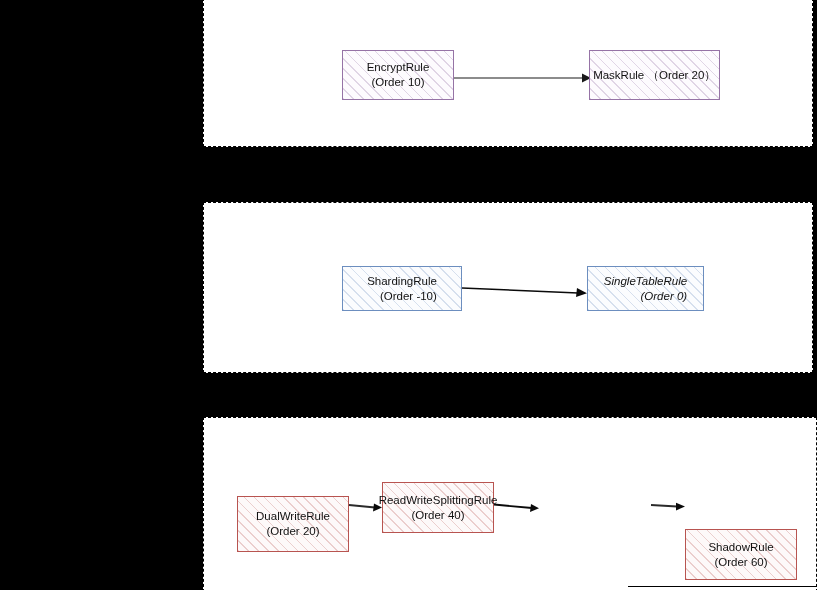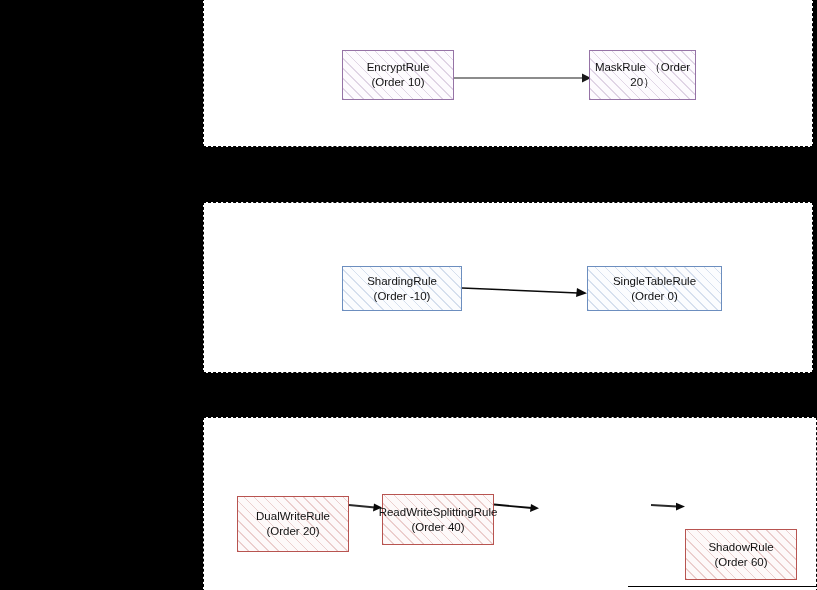--- a/index.html
+++ b/index.html
@@ -87,20 +87,21 @@
   .node.blue {
     border-color: #6c8ebf;
     background-color: #fbfcfe;
     background-image: repeating-linear-gradient(
       45deg,
       rgba(108,142,191,0.26) 0px,
       rgba(108,142,191,0.26) 1px,
       rgba(255,255,255,0) 1px,
       rgba(255,255,255,0) 7px
     );
+    text-align: right;
   }
   
   .node.red {
     border-color: #b85450;
     background-color: #fdf9f9;
     background-image: repeating-linear-gradient(
       45deg,
       rgba(184,84,80,0.26) 0px,
       rgba(184,84,80,0.26) 1px,
       rgba(255,255,255,0) 1px,
@@ -132,59 +133,59 @@
     <span class="label"><span>EncryptRule</span><br><span>(Order 10)</span></span>
   </div>
 
   <div class="edge" style="left:250px; top:74px;">
     <svg width="138" height="10" viewBox="0 0 138 10">
       <line x1="0" y1="5" x2="128" y2="5" stroke="#666666" stroke-width="1.6"></line>
       <path d="M128 0.5 L137 5 L128 9.5 Z" fill="#1a1a1a"></path>
     </svg>
   </div>
 
-  <div class="node purple wrap" style="left:385px; top:51px; width:107px; height:50px;">
+  <div class="node purple wrap" style="left:385px; top:51px; width:131px; height:50px;">
     <span class="label"><span>MaskRule （Order</span> <span>20）</span></span>
   </div>
 
 </div>
 
 <div class="panel" id="panel-sharding">
 
   <div class="node blue" style="left:138px; top:63px; width:120px; height:45px;">
     <span class="label"><span>ShardingRule</span><br><span>(Order -10)</span></span>
   </div>
 
   <div class="edge" style="left:258px; top:80px;">
     <svg width="126" height="16" viewBox="0 0 126 16">
       <line x1="0" y1="5" x2="116" y2="10" stroke="#0a0a0a" stroke-width="1.6"></line>
       <path d="M115 5 L125 10.2 L114 14 Z" fill="#0a0a0a"></path>
     </svg>
   </div>
 
-  <div class="node blue" style="left:383px; top:63px; width:135px; height:45px;">
+  <div class="node blue" style="left:383px; top:63px; width:117px; height:45px;font-style:italic;">
     <span class="label"><span>SingleTableRule</span><br><span>(Order 0)</span></span>
   </div>
 
 </div>
 
 <div class="panel" id="panel-dualwrite">
 
   <div class="node red" style="left:33px; top:78px; width:112px; height:56px;">
     <span class="label"><span>DualWriteRule</span><br><span>(Order 20)</span></span>
   </div>
 
   <div class="edge" style="left:145px; top:82px;">
     <svg width="34" height="14" viewBox="0 0 34 14">
       <line x1="0" y1="5" x2="26" y2="7.5" stroke="#2b2b2b" stroke-width="1.8"></line>
       <path d="M25 3.5 L33 7.6 L24 11.5 Z" fill="#0a0a0a"></path>
     </svg>
   </div>
 
-  <div class="node red" style="left:178px; top:76px; width:112px; height:51px;">
+  <div class="node red" style="left:178px; top:64px; width:112px; height:51px;">
     <span class="label"><span>ReadWriteSplittingRule</span><br><span>(Order 40)</span></span>
   </div>
 
   <div class="edge" style="left:290px; top:82px;">
     <svg width="46" height="14" viewBox="0 0 46 14">
       <line x1="0" y1="4.5" x2="38" y2="8" stroke="#0a0a0a" stroke-width="1.8"></line>
       <path d="M37 4 L45 8.2 L36 12 Z" fill="#0a0a0a"></path>
     </svg>
   </div>
 

